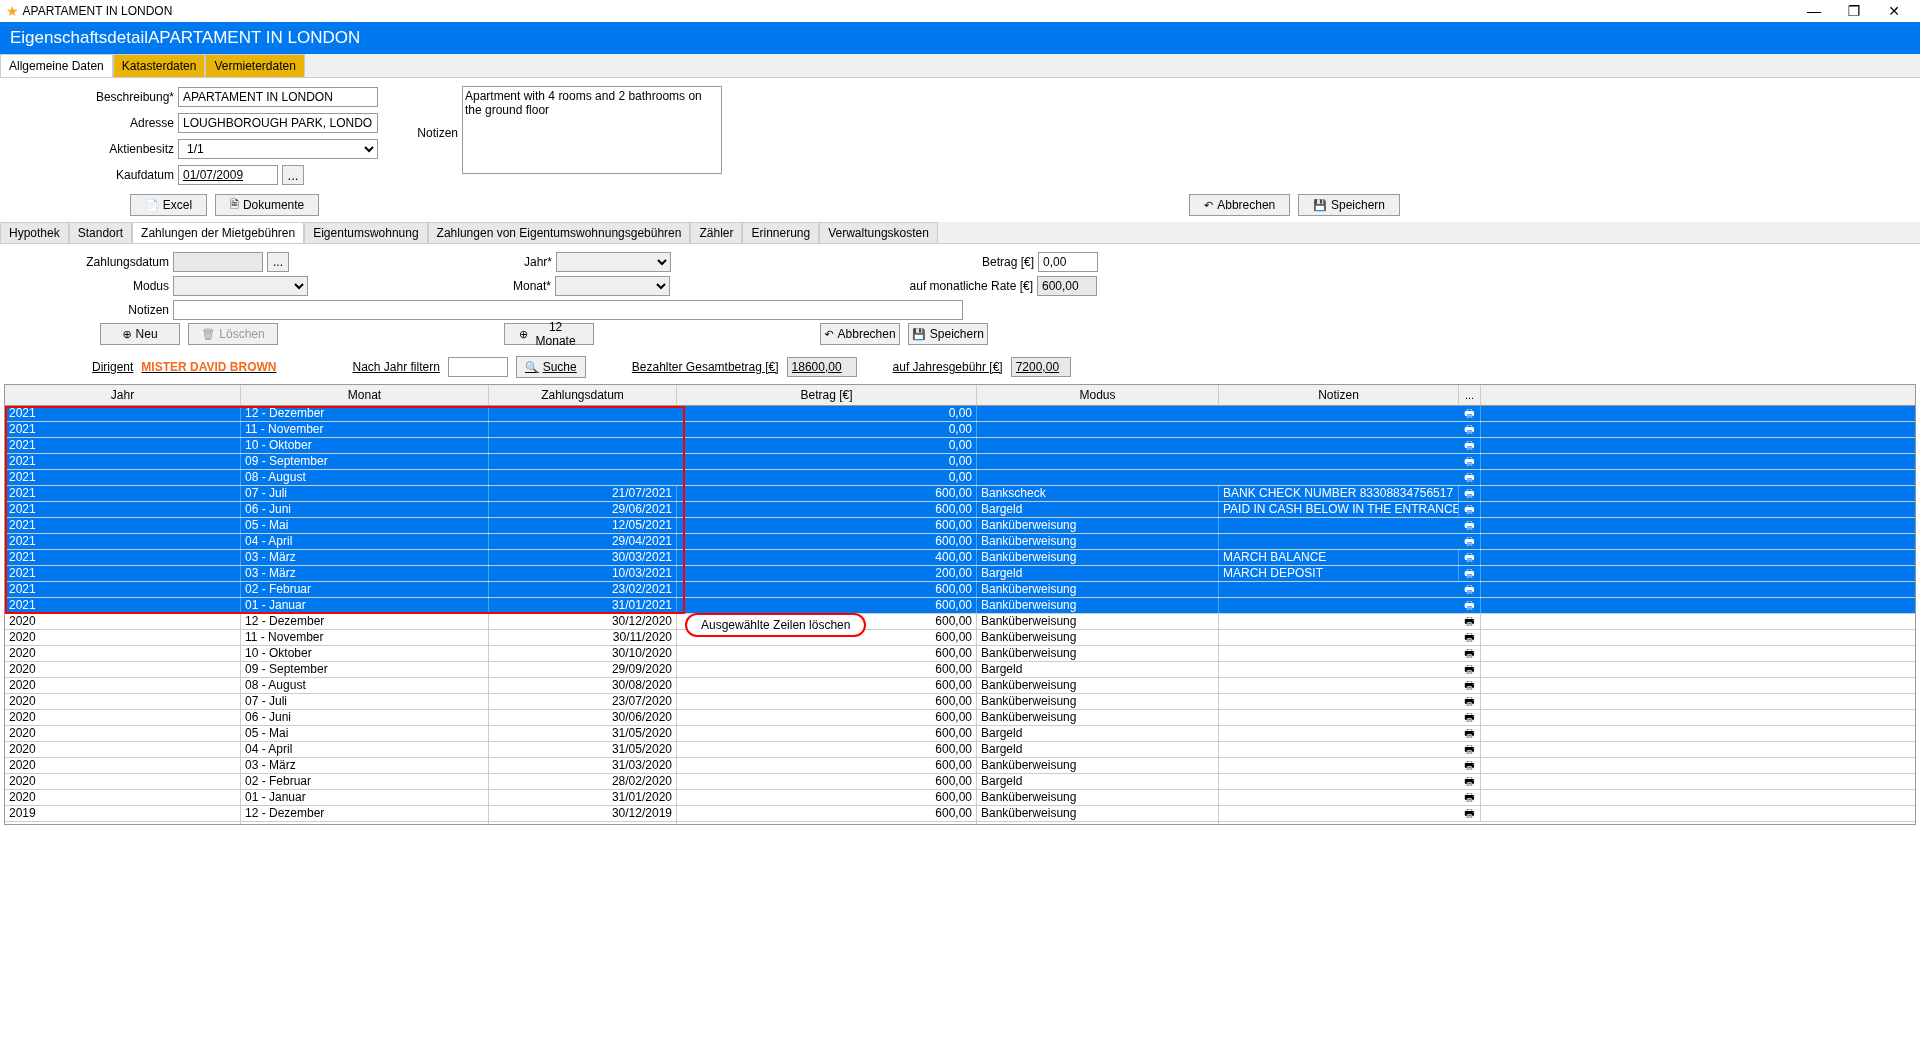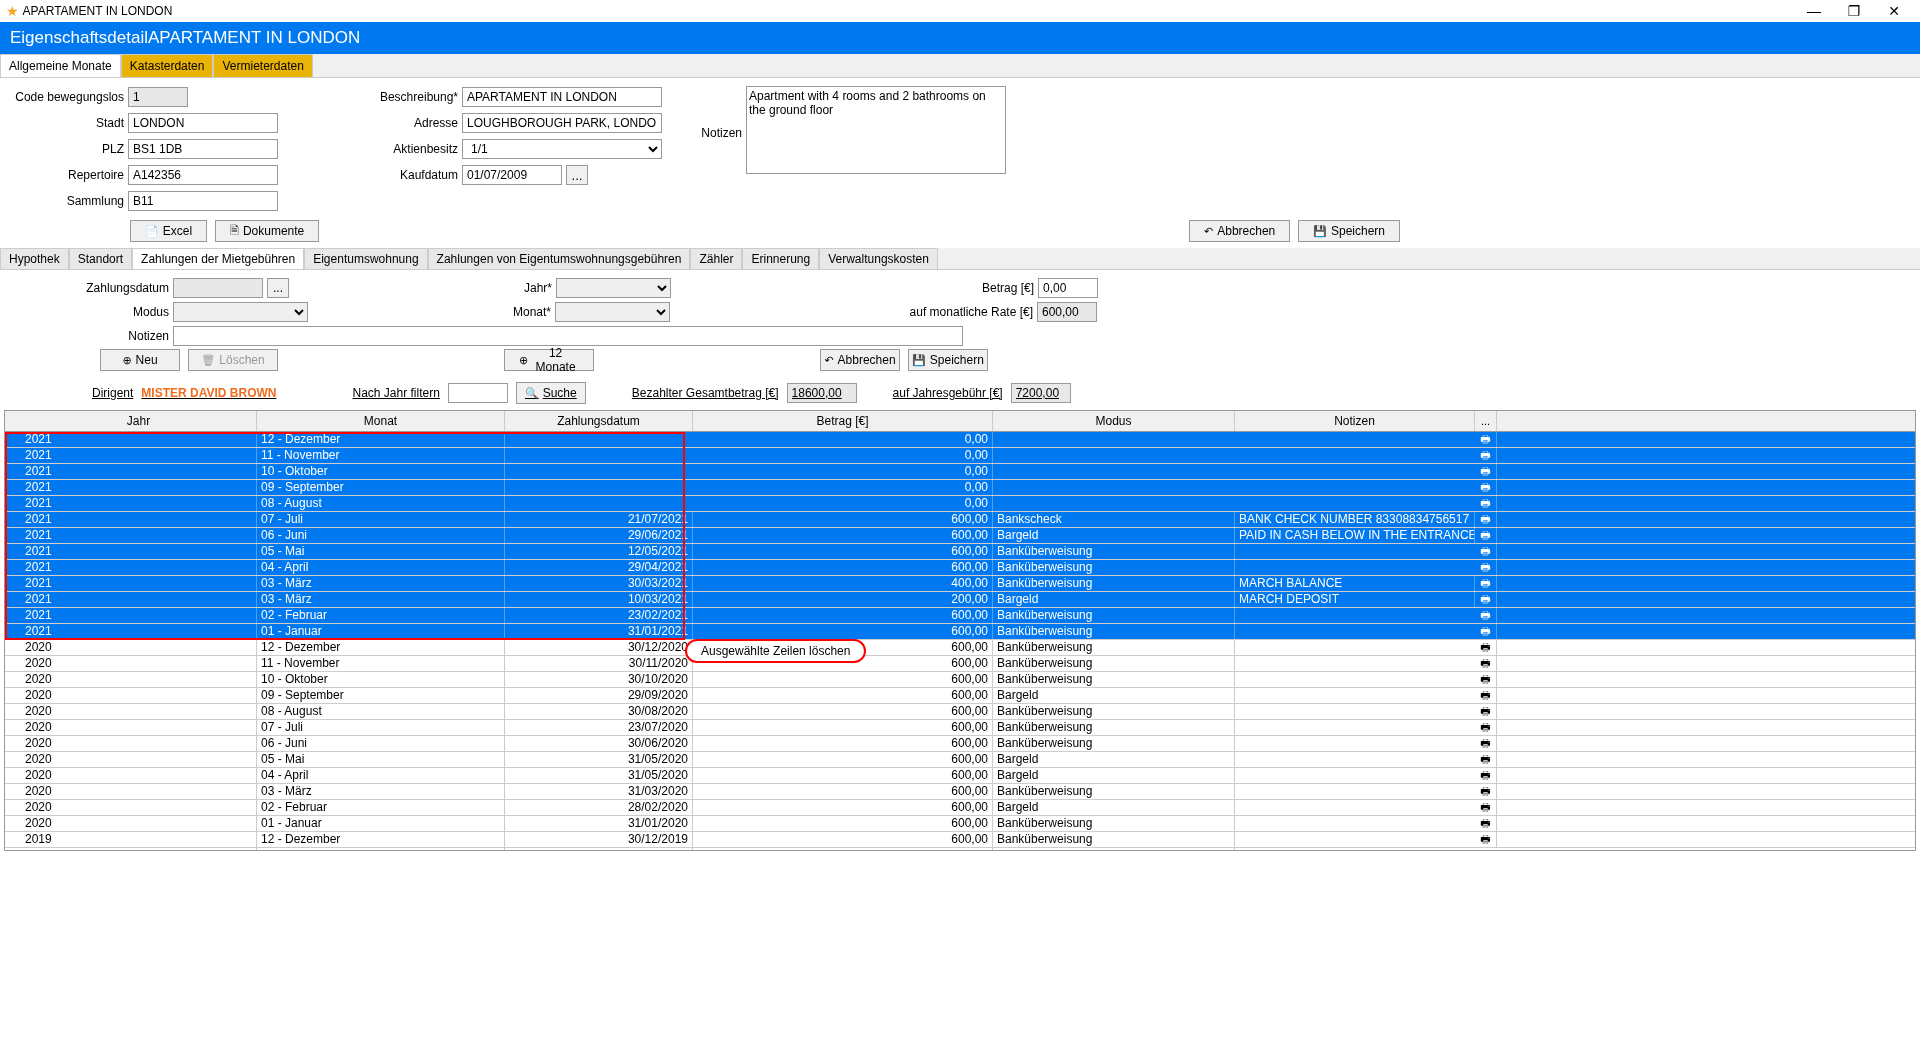--- a/index.html
+++ b/index.html
@@ -18,21 +18,21 @@
 .tabs1 .tab.active { background: #fff; }
 
 .form-area { padding: 8px 4px 4px 4px; display: flex; gap: 10px; }
 .form-col { display: flex; flex-direction: column; gap: 4px; }
 .form-row { display: flex; align-items: center; gap: 4px; height: 22px; }
 .form-row label { width: 120px; text-align: right; font-size: 12px; }
 .form-row input, .form-row select { height: 20px; border: 1px solid #999; padding: 0 4px; font-size: 12px; background: #fff; }
 .form-row input[readonly] { background: #e8e8e8; }
 .form-row .w150 { width: 150px; }
 .form-row .w200 { width: 200px; }
-.form-row .w100 { width: 100px; }
+.form-row .w100 { width: 100px; text-decoration: underline; }
 .form-row .w60 { width: 60px; }
 textarea.notes { width: 260px; height: 88px; border: 1px solid #999; font-size: 12px; padding: 2px; resize: none; font-family: inherit; }
 .btnrow { display: flex; gap: 8px; padding: 4px 0 4px 130px; }
 .btn { height: 22px; padding: 0 14px; border: 1px solid #999; background: #f0f0f0; font-size: 12px; cursor: pointer; display: inline-flex; align-items: center; gap: 4px; }
 .btn .ico { font-size: 11px; }
 .btnrow-right { display: flex; gap: 8px; justify-content: flex-end; padding: 4px 0; }
 
 .tabs2 { display: flex; border-bottom: 1px solid #ccc; background: #f0f0f0; margin-top: 2px; }
 .tabs2 .tab { padding: 3px 8px; border: 1px solid #ccc; border-bottom: none; background: #e8e8e8; cursor: pointer; font-size: 12px; }
 .tabs2 .tab.active { background: #fff; }
@@ -52,21 +52,21 @@
 .dirigent-name { color: #f36b1c; font-weight: bold; }
 
 .grid-wrap { border: 1px solid #999; margin: 2px 4px; position: relative; }
 .grid-head { display: flex; background: #f0f0f0; border-bottom: 1px solid #999; }
 .grid-head div { border-right: 1px solid #ccc; padding: 2px 4px; text-align: center; font-size: 12px; height: 20px; line-height: 16px; }
 .grid-body { height: 418px; overflow-y: auto; }
 .grid-row { display: flex; border-bottom: 1px solid #ccc; height: 16px; font-size: 12px; align-items: flex-end; }
 .grid-row div { border-right: 1px solid #ccc; padding: 0 4px; overflow: hidden; white-space: nowrap; line-height: 16px; }
 .grid-row.sel { background: #0078f0; color: #fff; }
 .grid-row.sel div { border-right-color: rgba(255,255,255,0.3); }
-.col-jahr { width: 236px; margin-left: 16px; }
+.col-jahr { width: 236px; }
 .col-monat { width: 248px; }
 .col-datum { width: 188px; text-align: right; }
 .col-betrag { width: 300px; text-align: right; }
 .col-modus { width: 242px; }
 .col-notiz { width: 240px; }
 .col-print { width: 22px; text-align: center; }
 .grid-head .col-print { font-size: 11px; }
 .print-ico { font-size: 11px; }
 
 .red-box { position: absolute; border: 2px solid red; pointer-events: none; }
@@ -85,48 +85,26 @@
     <span>❐</span>
     <span>✕</span>
   </div>
 </div>
 
 <div class="header">
   <span>Eigenschaftsdetail</span><span>APARTAMENT IN LONDON</span>
 </div>
 
 <div class="tabs1" id="tabs-top">
-    <div class="tab active">Allgemeine Monate</div>
+    <div class="tab active">Allgemeine Daten</div>
     <div class="tab">Katasterdaten</div>
     <div class="tab">Vermieterdaten</div>
   </div>
 
 <div class="form-area">
-  <div class="form-col">
-    <div class="form-row">
-        <label>Code bewegungslos</label>
-        <input class="w60" readonly="" value="1" style="">
-      </div>
-    <div class="form-row">
-        <label>Stadt</label>
-        <input class="w150" value="LONDON" style="">
-      </div>
-    <div class="form-row">
-        <label>PLZ</label>
-        <input class="w150" value="BS1 1DB" style="">
-      </div>
-    <div class="form-row">
-        <label>Repertoire</label>
-        <input class="w150" value="A142356" style="">
-      </div>
-    <div class="form-row">
-        <label>Sammlung</label>
-        <input class="w150" value="B11" style="">
-      </div>
-  </div>
   <div class="form-col" style="margin-left:80px">
     <div class="form-row">
         <label style="width:90px">Beschreibung*</label>
         <input class="w200" value="APARTAMENT IN LONDON" style="">
       </div>
     <div class="form-row">
         <label style="width:90px">Adresse</label>
         <input class="w200" value="LOUGHBOROUGH PARK, LONDON" style="">
       </div>
     <div class="form-row">

